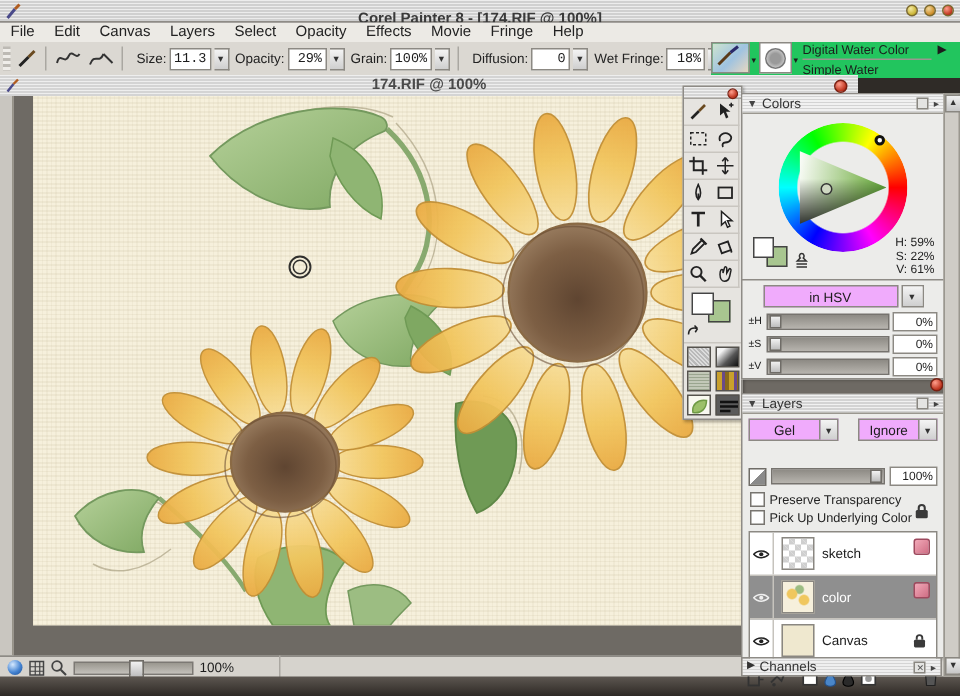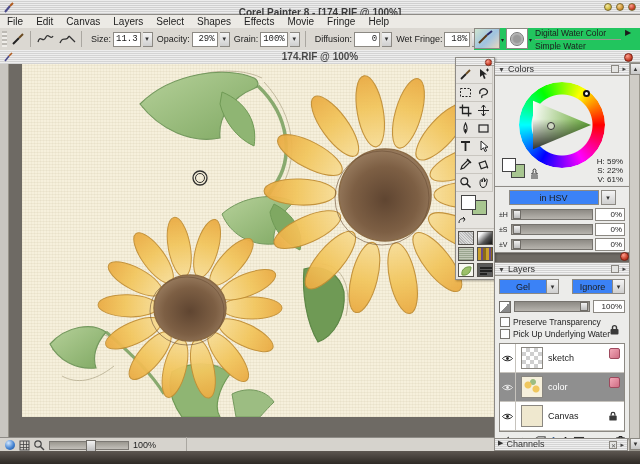--- a/index.html
+++ b/index.html
@@ -25,21 +25,21 @@
     background:repeating-linear-gradient(180deg,#bdbab4 0 2px,#efede9 2px 4px);}
   .vsep{width:1px;height:16px;background:#aaa7a1;margin:0 5px;}
   .fbox{display:flex;align-items:center;background:#fff;border:1px solid #8c8983;
     height:13px;padding:0 2px;margin:0 2px;font-size:9px;}
   .fval{min-width:20px;text-align:right;font-family:Liberation Mono, monospace;}
   .fbtn{width:9px;height:13px;background:linear-gradient(#f4f4f4,#cfcfcf);
     border:1px solid #8c8983;border-left:none;display:flex;align-items:center;justify-content:center;
     font-size:7px;color:#333;}
   .flabel{margin-left:4px;color:#222;}
   
-  .doctitle{left:0;top:50px;width:640px;height:14px;
+  .doctitle{left:0;top:50px;width:572px;height:14px;
     background:repeating-linear-gradient(180deg,#eeeeee 0 1px,#d4d4d4 1px 2px);
     border-bottom:1px solid #8e8b86;}
   .doctitle-text{position:absolute;left:0;right:0;text-align:center;font-size:10px;
     font-weight:bold;color:#4a4a4a;line-height:14px;}
   .doccontent{left:0;top:64px;width:640px;height:373px;background:#6e6a64;}
   .frame-strip{left:0;top:64px;width:8px;height:373px;background:#c9c6c0;border-right:1px solid #979389;}
   .canvas{left:22px;top:64px;width:472px;height:353px;background:#f6f0dc;
     background-image:
       repeating-linear-gradient(0deg,rgba(188,176,142,.14) 0 1px,rgba(0,0,0,0) 1px 3px),
       repeating-linear-gradient(90deg,rgba(188,176,142,.10) 0 1px,rgba(0,0,0,0) 1px 3px);
@@ -56,21 +56,21 @@
     background:linear-gradient(180deg,#5d5751,#2e2925);}
   
   .panel{background:#ececea;border:1px solid #8e8b86;box-shadow:1px 1px 2px rgba(0,0,0,.25);}
   .phead{height:12px;background:repeating-linear-gradient(180deg,#f1f1f1 0 1px,#d3d3d3 1px 2px);
     border-bottom:1px solid #9a978f;display:flex;align-items:center;font-size:9px;
     font-weight:normal;color:#333;padding:0 3px;position:relative;}
   .phead .tri{font-size:7px;margin-right:3px;color:#444;}
   .phead-icons{position:absolute;right:3px;top:2px;display:flex;gap:3px;align-items:center;}
   .pbox{width:8px;height:8px;border:1px solid #8a8781;background:#e4e4e2;box-sizing:border-box;}
   .parrow{font-size:7px;color:#444;}
-  .select{display:flex;align-items:center;background:#3b82f6;border:1px solid #8c8983;height:13px;
+  .select{display:flex;align-items:center;background:#f0abfc;border:1px solid #8c8983;height:13px;
     font-size:9px;}
   .select .sval{flex:1;text-align:center;}
   .select .sbtn{width:11px;height:13px;background:linear-gradient(#f4f4f4,#cfcfcf);
     border-left:1px solid #8c8983;display:flex;align-items:center;justify-content:center;
     font-size:7px;color:#333;}
   .slider{height:9px;background:linear-gradient(#8d8a84,#b7b4ae);border:1px solid #76736e;position:relative;}
   .valbox{background:#fff;border:1px solid #8c8983;height:11px;font-size:8px;
     display:flex;align-items:center;justify-content:flex-end;padding:0 2px;}
   .chkrow{display:flex;align-items:center;gap:3px;font-size:8.5px;color:#222;}
   .chk{width:8px;height:8px;border:1px solid #77746f;background:#fdfdfd;}
@@ -144,21 +144,21 @@
     <span class="win-dot" style="background:radial-gradient(circle at 35% 30%,#ff9e8c,#c23a24 65%,#8c1f10)"></span>
   </span>
 </div>
 
 <div class="abs menubar">
   <span class="menu-item">File</span>
   <span class="menu-item">Edit</span>
   <span class="menu-item">Canvas</span>
   <span class="menu-item">Layers</span>
   <span class="menu-item">Select</span>
-  <span class="menu-item">Shapes</span>
+  <span class="menu-item">Opacity</span>
   <span class="menu-item">Effects</span>
   <span class="menu-item">Movie</span>
   <span class="menu-item">Fringe</span>
   <span class="menu-item">Help</span>
 </div>
 
 <div class="abs propbar">
   <span class="grip"></span>
   <svg width="14" height="14" viewBox="0 0 14 14">
     <path d="M2 12 L8 6" stroke="#222" stroke-width="2" fill="none"></path>
@@ -507,21 +507,21 @@
 
 <div class="abs panel" style="left:494px;top:262px;width:134px;height:175px;">
   <div class="phead">
     <span class="tri">▼</span>
     <span>Layers</span>
     <span class="phead-icons">
       <span class="pbox"></span>
       <span class="parrow">▸</span>
     </span>
   </div>
-  <div style="display:flex;gap:13px;margin:3px 4px 6px 4px;">
+  <div style="display:flex;gap:13px;margin:3px 4px 17px 4px;">
     <span class="select" style="width:58px;">
       <span class="sval">Gel</span>
         <span class="sbtn">▾</span>
     </span>
     <span class="select" style="flex:1;">
       <span class="sval">Ignore</span>
         <span class="sbtn">▾</span>
     </span>
   </div>
   <div style="display:flex;align-items:center;gap:3px;margin:4px 4px 0 4px;">
@@ -530,21 +530,21 @@
         <span class="zthumb" style="left:auto;right:1px;top:0px;width:6px;height:7px;"></span>
       </span>
     <span class="valbox" style="width:26px;">100%</span>
   </div>
   <div class="chkrow" style="margin:4px 4px 0 5px;">
     <span class="chk"></span>
     <span>Preserve Transparency</span>
   </div>
   <div class="chkrow" style="margin:2px 4px 0 5px;position:relative;">
     <span class="chk"></span>
-    <span>Pick Up Underlying Water</span>
+    <span>Pick Up Underlying Color</span>
     <svg class="abs" style="right:4px;top:-6px;" width="13" height="13" viewBox="0 0 13 13">
       <rect x="2.5" y="6" width="8" height="5.5" rx="1" fill="#3a3a3a"></rect>
       <path d="M4.5 6 V4.5 C4.5 2 8.5 2 8.5 4.5 V6" fill="none" stroke="#3a3a3a" stroke-width="1.4"></path>
     </svg>
   </div>
   <div class="layerlist" style="margin:4px 4px 0 4px;height:87px;">
     <div class="lrow">
       <span class="eyecell">
         <svg width="11" height="7" viewBox="0 0 11 7">
             <path d="M0.5 3.5 C3 0.5 8 0.5 10.5 3.5 C8 6.5 3 6.5 0.5 3.5 Z" fill="none" stroke="#222" stroke-width="1"></path>

